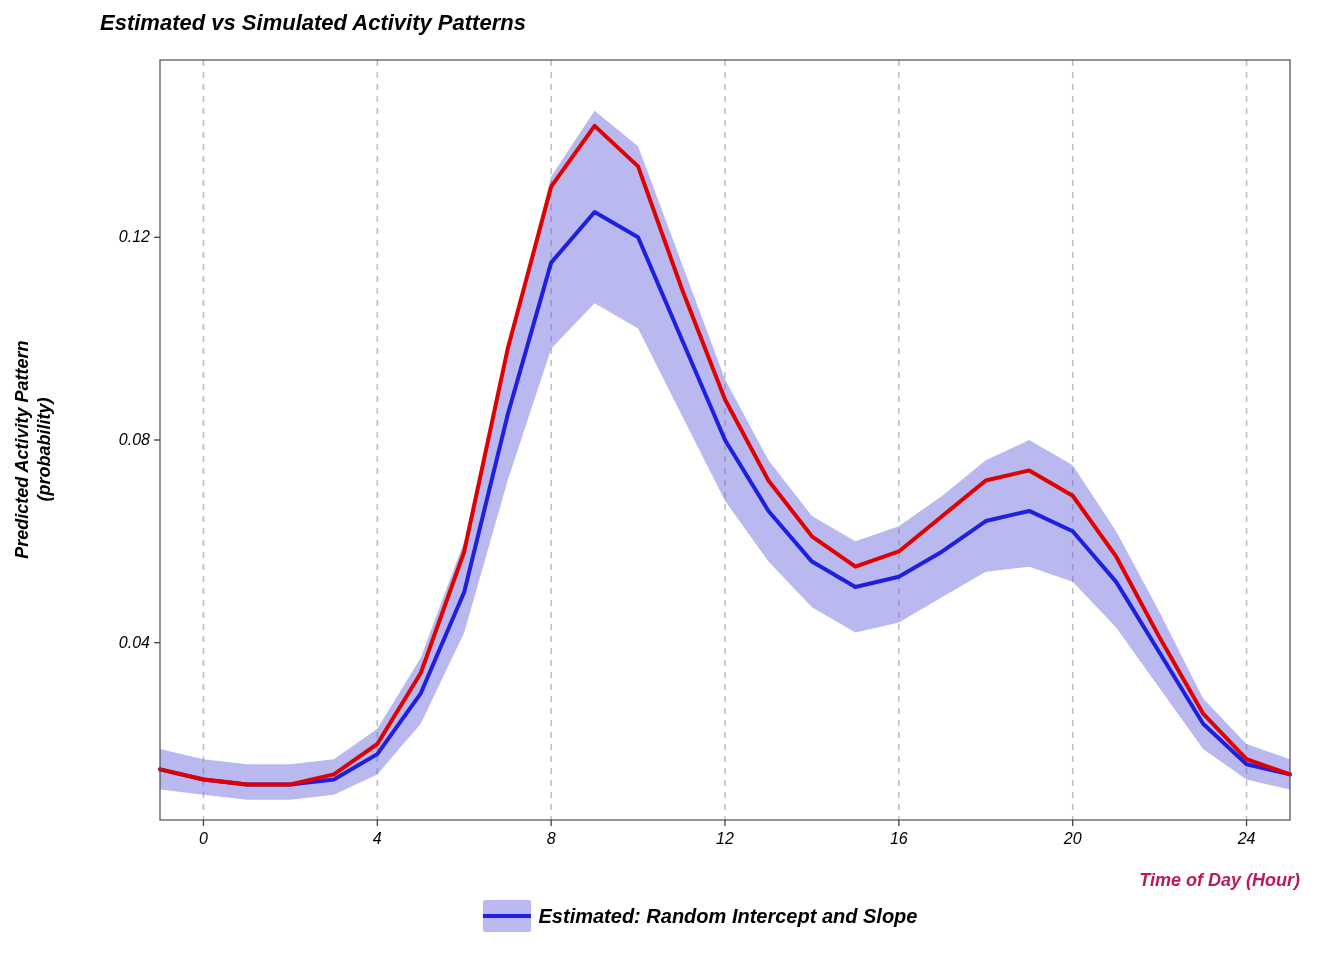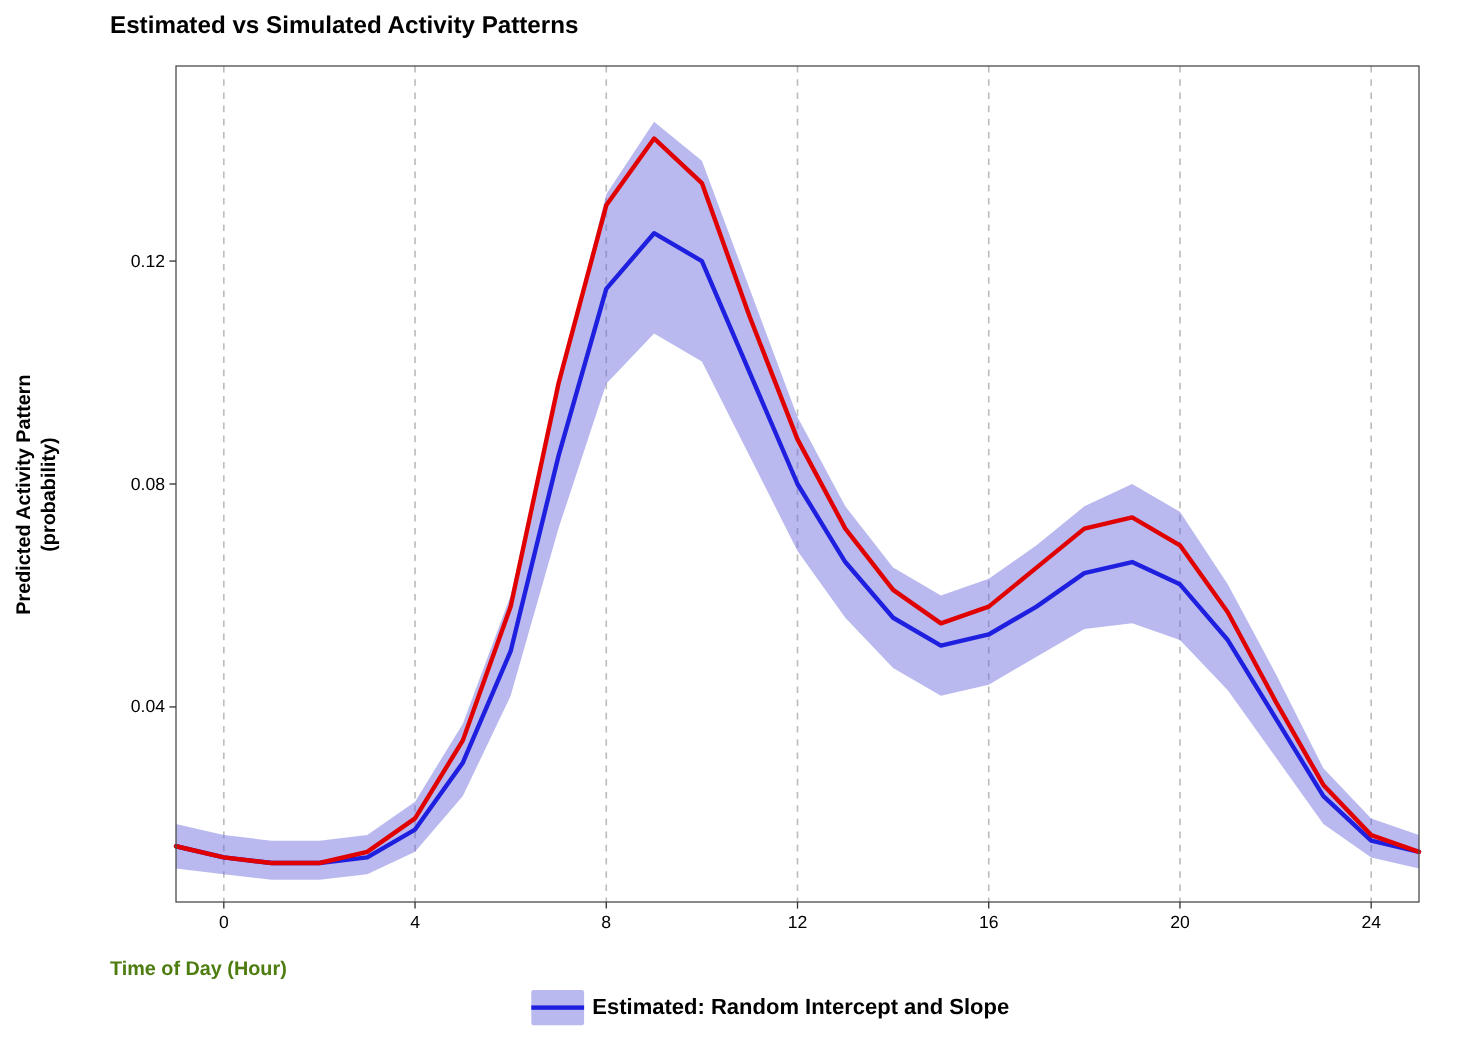--- a/index.html
+++ b/index.html
@@ -5,20 +5,21 @@
   html, body {
     margin: 0;
     padding: 0;
     background: #fff;
     font-family: Arial, Helvetica, sans-serif;
   }
   .figure {
     position: relative;
     width: 1344px;
     height: 960px;
+    font-style: italic;
   }
   .title {
     position: absolute;
     left: 100px;
     top: 10px;
     font-size: 22px;
     font-weight: bold;
     color: #000;
   }
   .ylab-wrap {
@@ -39,24 +40,24 @@
     color: #000;
     text-align: center;
     line-height: 1.2;
   }
   .xlab {
     position: absolute;
     left: 100px;
     right: 0;
     top: 870px;
     width: 1200px;
-    text-align: left;
+    text-align: right;
     font-size: 18px;
     font-weight: bold;
-    color: #4d7c0f;
+    color: #be185d;
   }
   svg.plot {
     position: absolute;
     left: 100px;
     top: 50px;
     width: 1200px;
     height: 800px;
   }
   .axis-tick {
     font-size: 16px;

